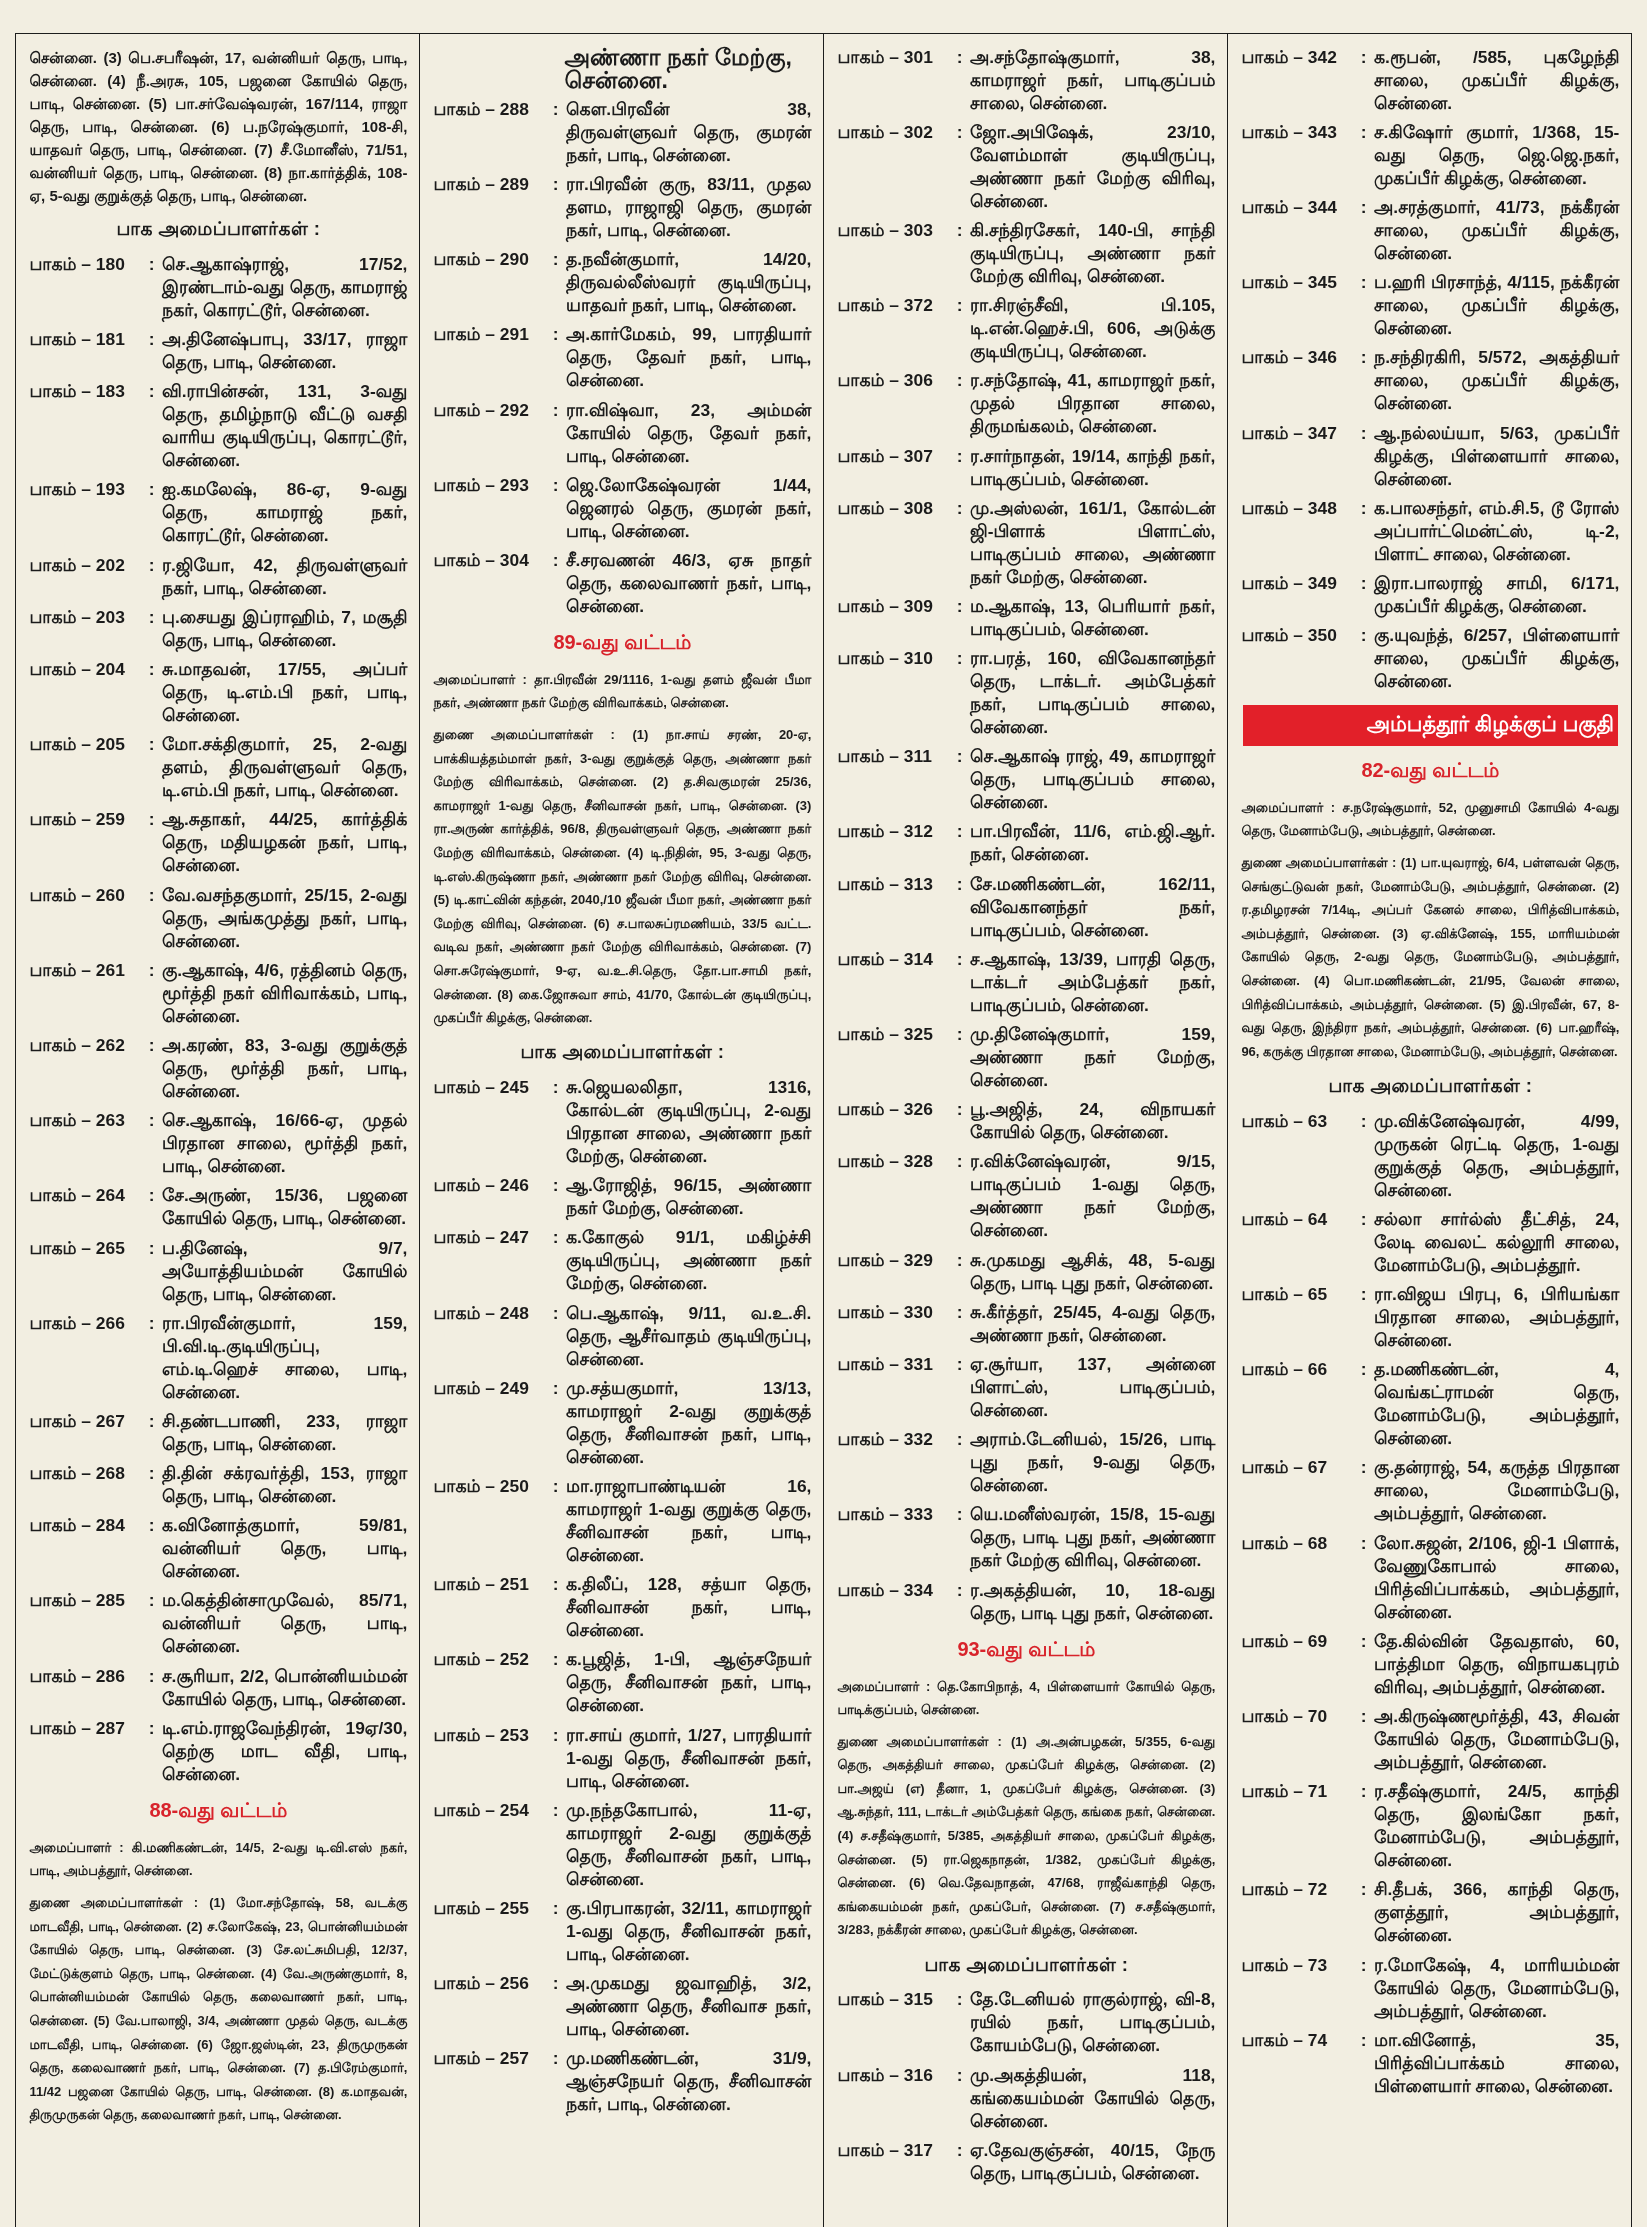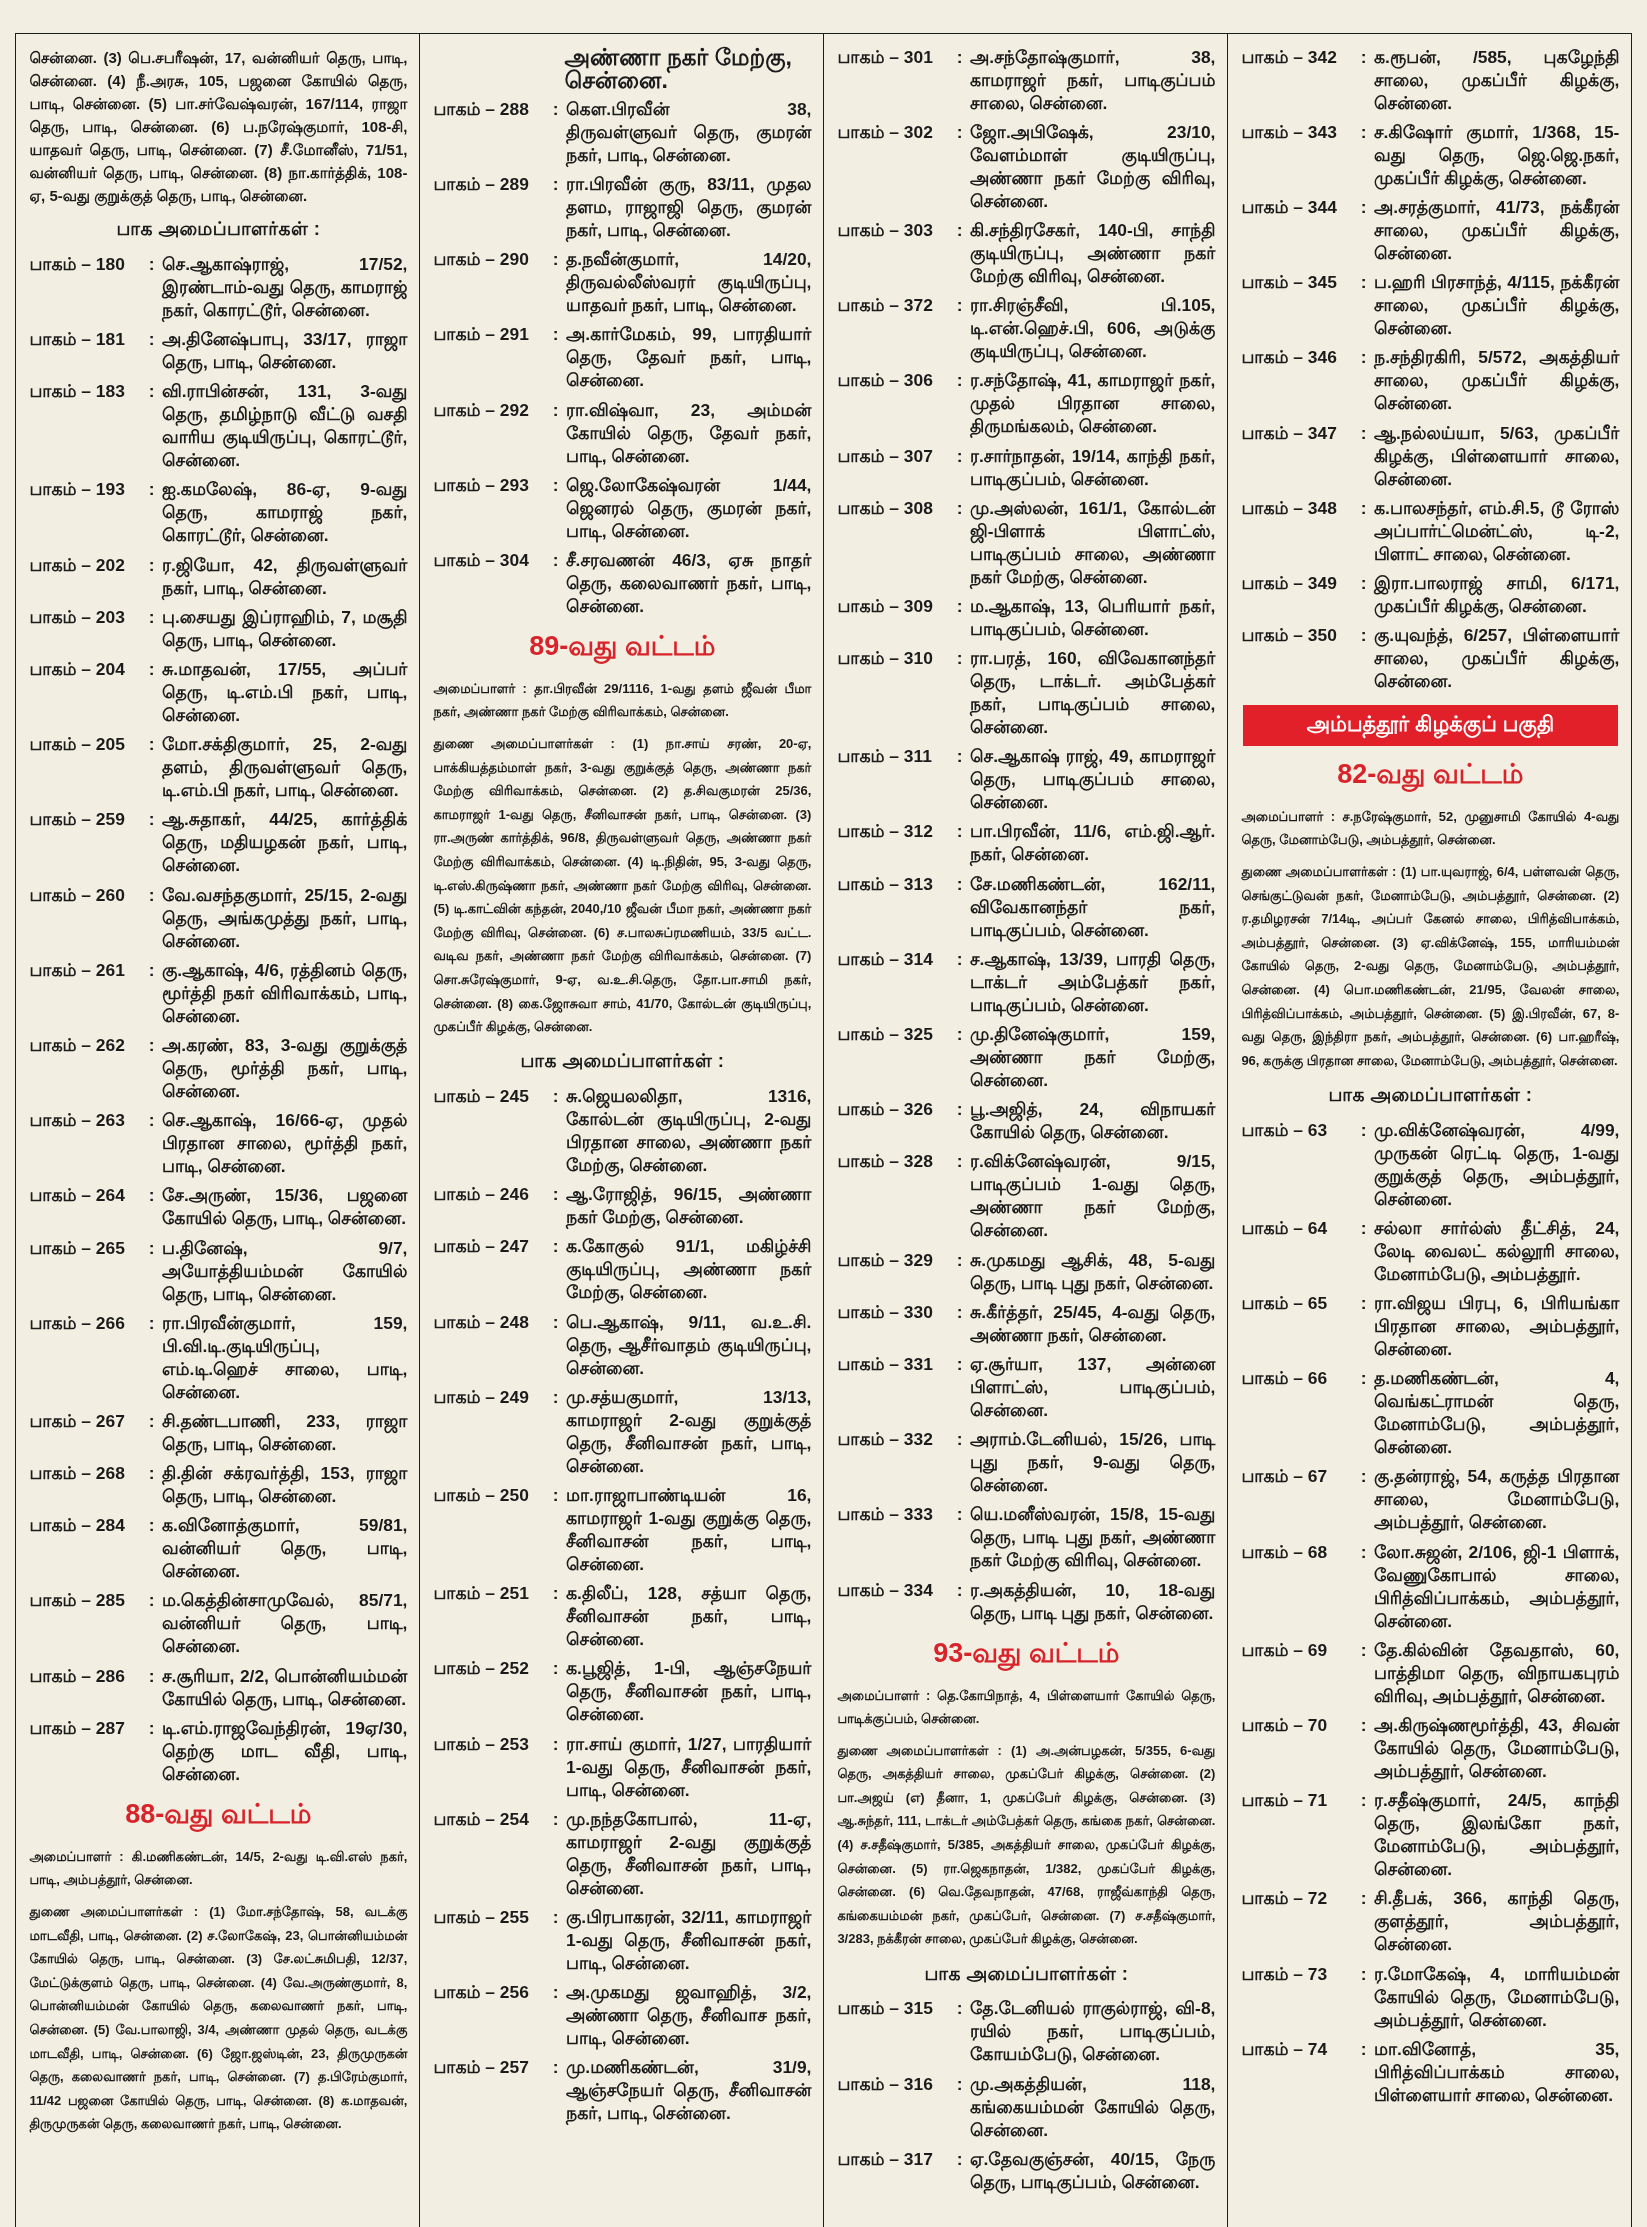--- a/index.html
+++ b/index.html
@@ -44,26 +44,26 @@
   .org{
     font-size:13px;line-height:23.6px;text-align:justify;
     margin:8px 0 8px 0;font-weight:600;
   }
   .org .pfx{font-weight:bold;}
   .group-header{
     font-size:18.7px;font-weight:bold;text-align:center;
     margin:11.6px 0 10.7px 0;letter-spacing:0.4px;
   }
   .ward-header{
-    font-size:27px;font-weight:bold;text-align:center;
+    font-size:20px;font-weight:bold;text-align:center;
     color:#d8232b;margin:13.4px 0 11.6px 0;
   }
   .banner{
     background:#e22029;color:#ffffff;
-    font-size:21px;font-weight:bold;text-align:center;
+    font-size:21px;font-weight:bold;text-align:right;
     padding:7.1px 3.6px;margin:11.6px 1.8px 10.7px 1.8px;
   }
 </style>
 </head>
 <body>
 
 <div class="frame">
   <div class="col" id="col-0">
       <div class="para">சென்னை. (3) பெ.சபரீஷன், 17, வன்னியர் தெரு, பாடி, சென்னை. (4) நீ.அரசு, 105, பஜனை கோயில் தெரு, பாடி, சென்னை. (5) பா.சர்வேஷ்வரன், 167/114, ராஜா தெரு, பாடி, சென்னை. (6) ப.நரேஷ்குமார், 108-சி, யாதவர் தெரு, பாடி, சென்னை. (7) சீ.மோனீஸ், 71/51, வன்னியர் தெரு, பாடி, சென்னை. (8) நா.கார்த்திக், 108-ஏ, 5-வது குறுக்குத் தெரு, பாடி, சென்னை.</div>
       <div class="group-header">பாக அமைப்பாளர்கள் :</div>

